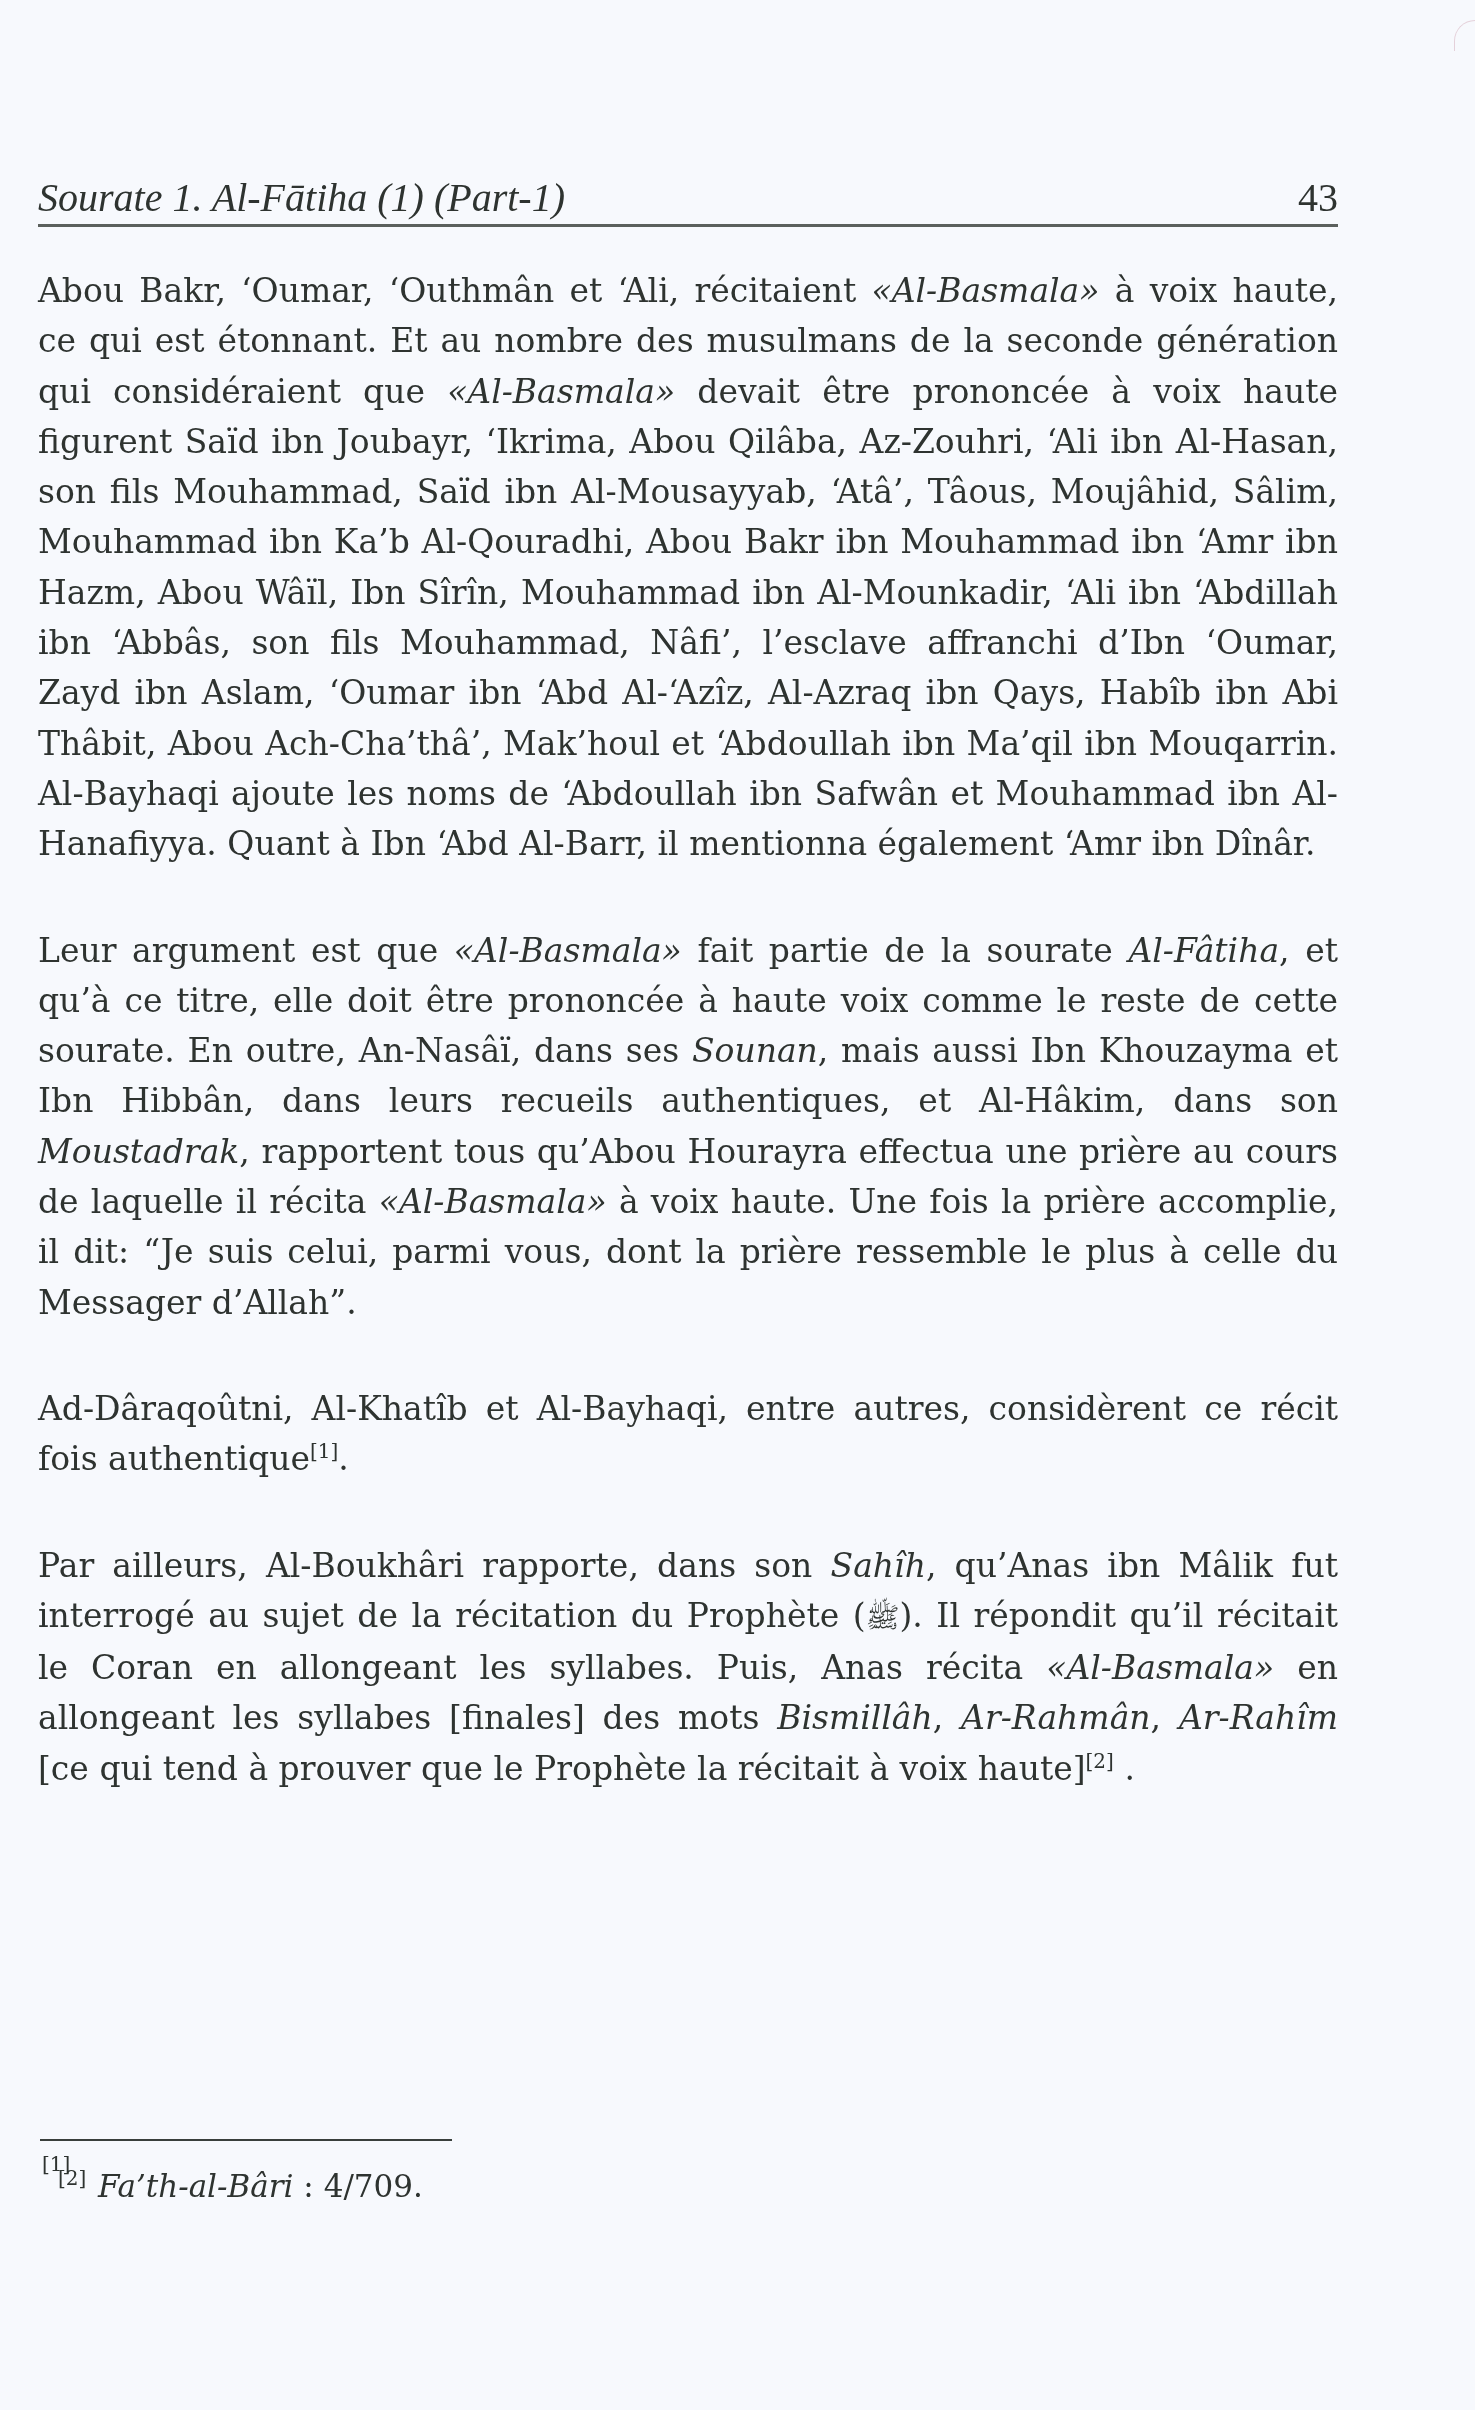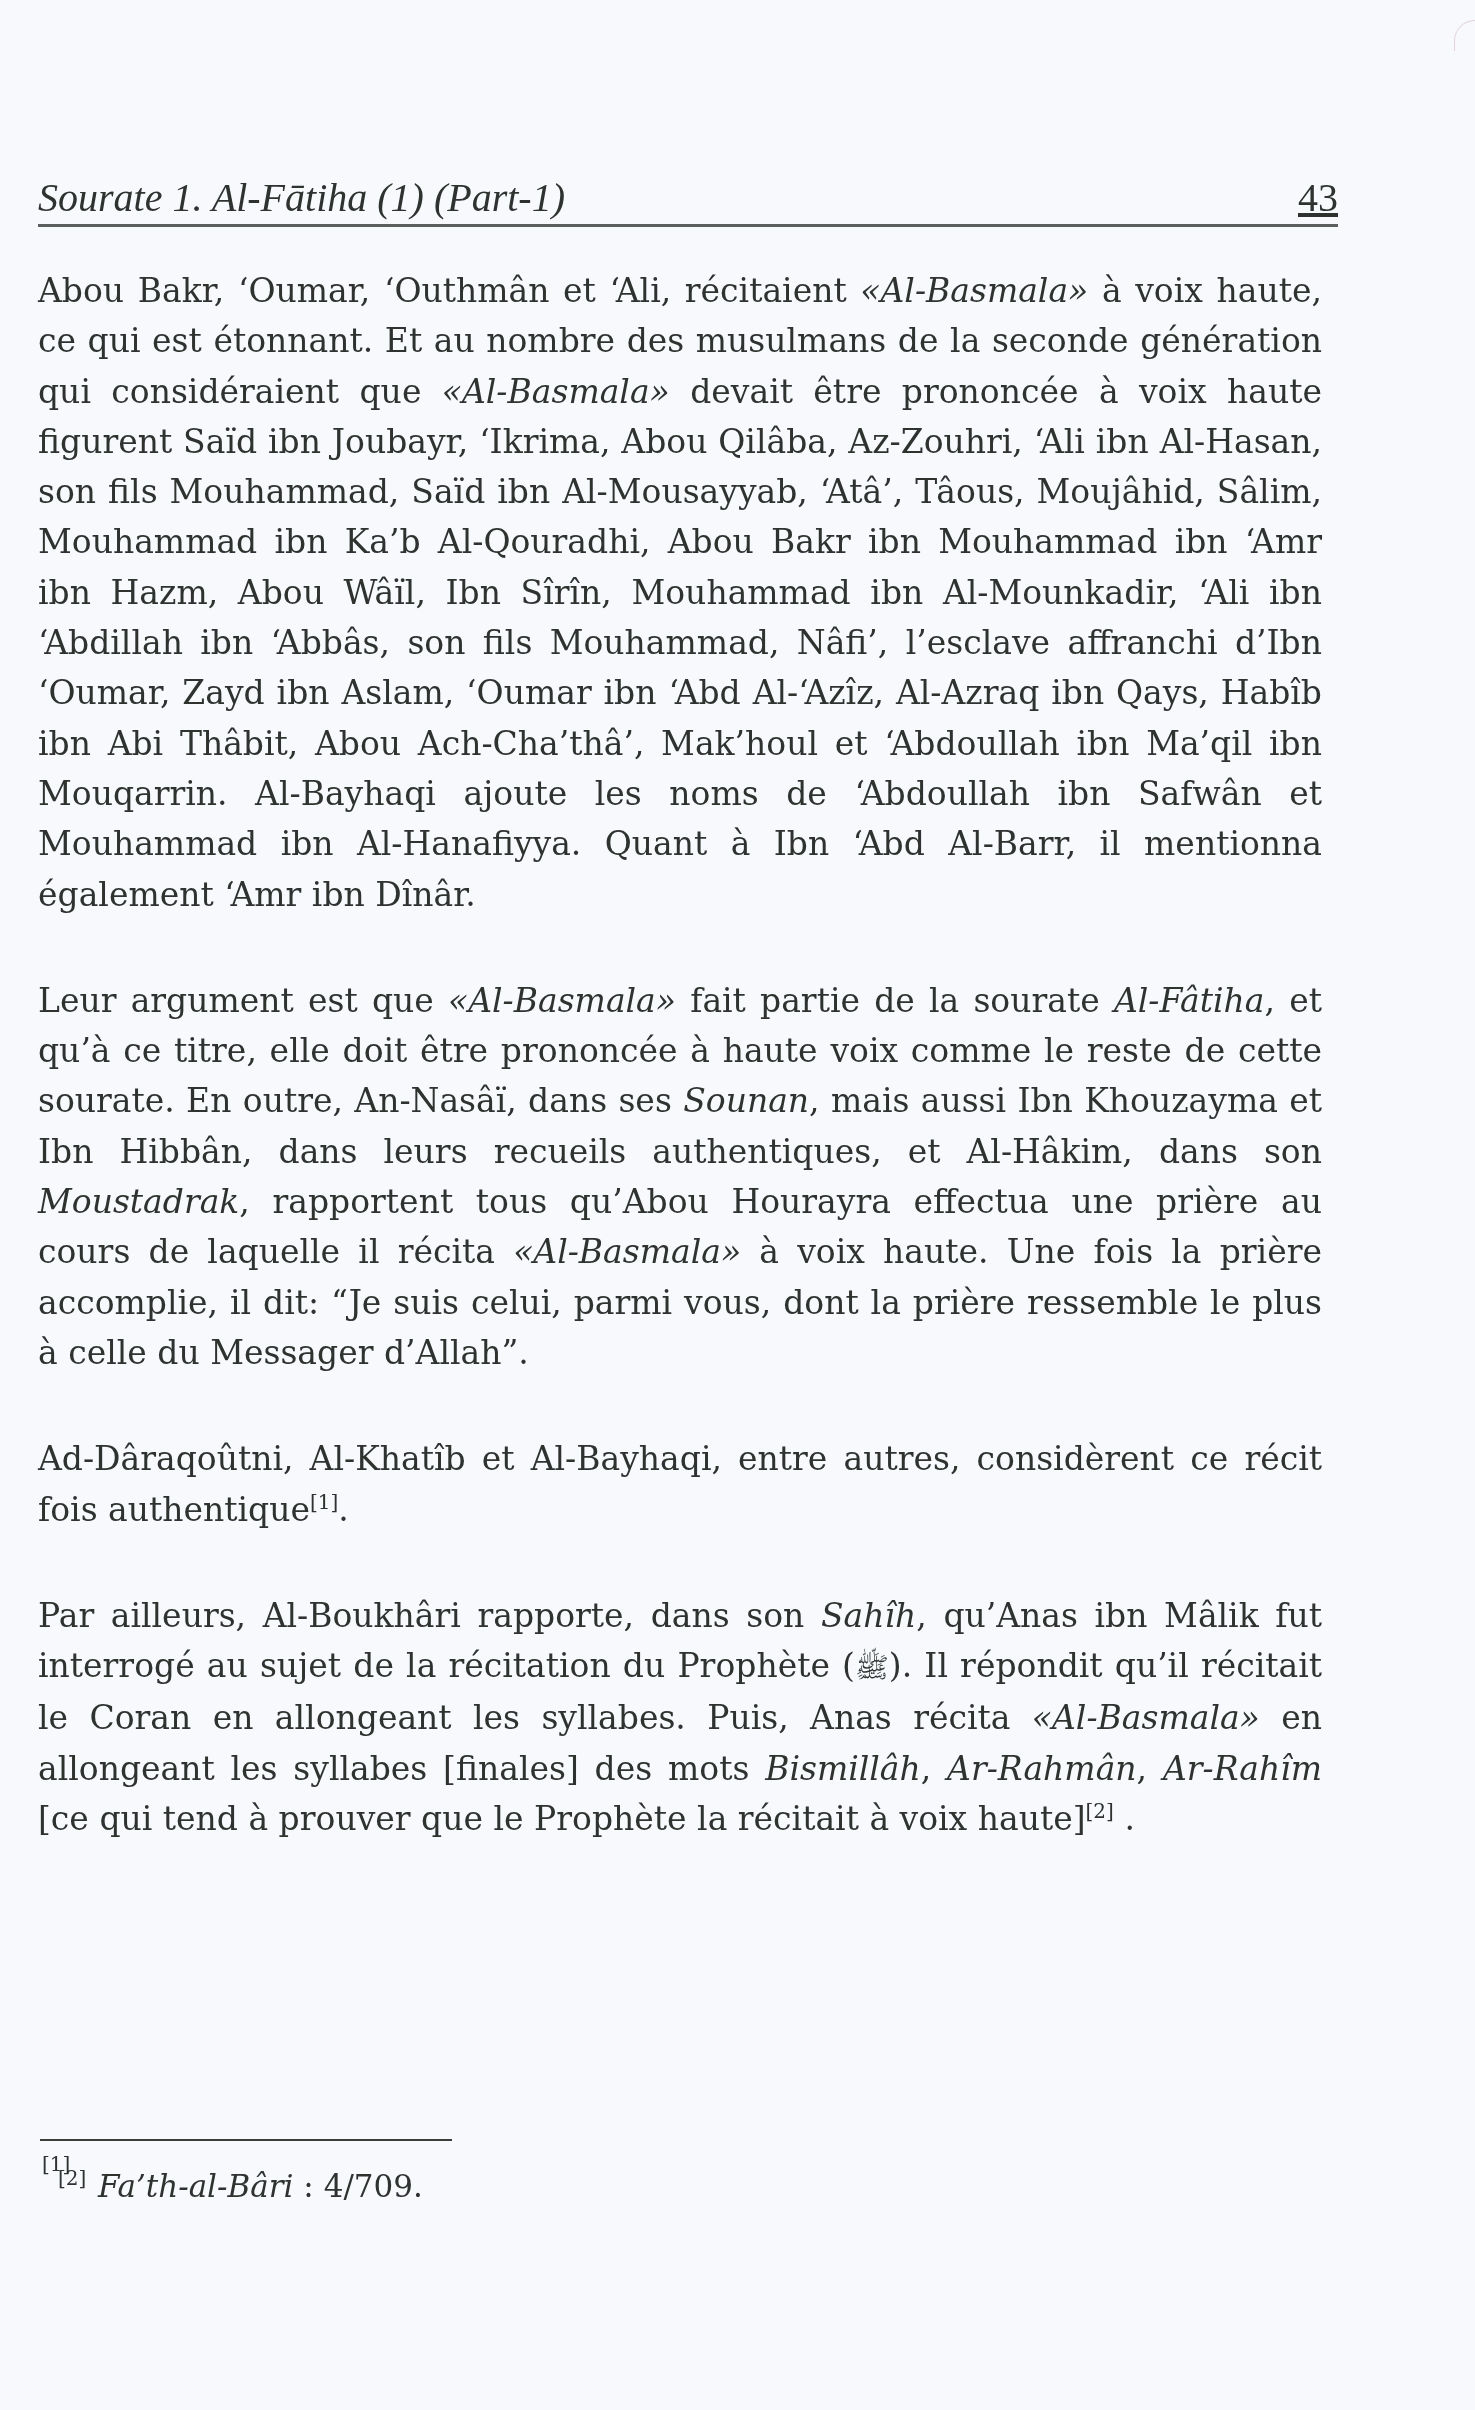--- a/index.html
+++ b/index.html
@@ -11,27 +11,27 @@
     position: relative;
   }
   .page { position: absolute; left: 38px; top: 0; width: 1300px; }
   .running-head {
     position: absolute; left: 0; top: 172px; width: 1300px; height: 52px;
     border-bottom: 3px solid #5b605d;
     font-family: "Liberation Serif", serif; font-style: italic;
     font-size: 40px; line-height: 52px;
     display: flex; justify-content: space-between; align-items: flex-start;
   }
-  .running-head .folio { font-style: normal; text-decoration: underline; }
+  .running-head .folio { font-style: normal; }
   .body-text {
     position: absolute; left: 0; top: 266px; width: 1300px;
     font-size: 33px; line-height: 50.3px; text-align: justify;
     letter-spacing: 0px; word-spacing: 0px;
   }
-  .body-text p { margin: 0 16px 56px 0; }
+  .body-text p { margin: 0 0 56px 0; }
   .body-text em { font-style: italic; }
   sup.fn { font-size: 20px; line-height: 0; vertical-align: super; }
   .honorific { font-size: 28px; }
   .fn-rule {
     position: absolute; left: 2px; top: 2139px; width: 412px; height: 0;
     border-top: 2px solid #3a3f3c;
   }
   .footnotes {
     position: absolute; left: 2px; top: 2150px; width: 1300px;
     font-size: 31px; line-height: 45px;

